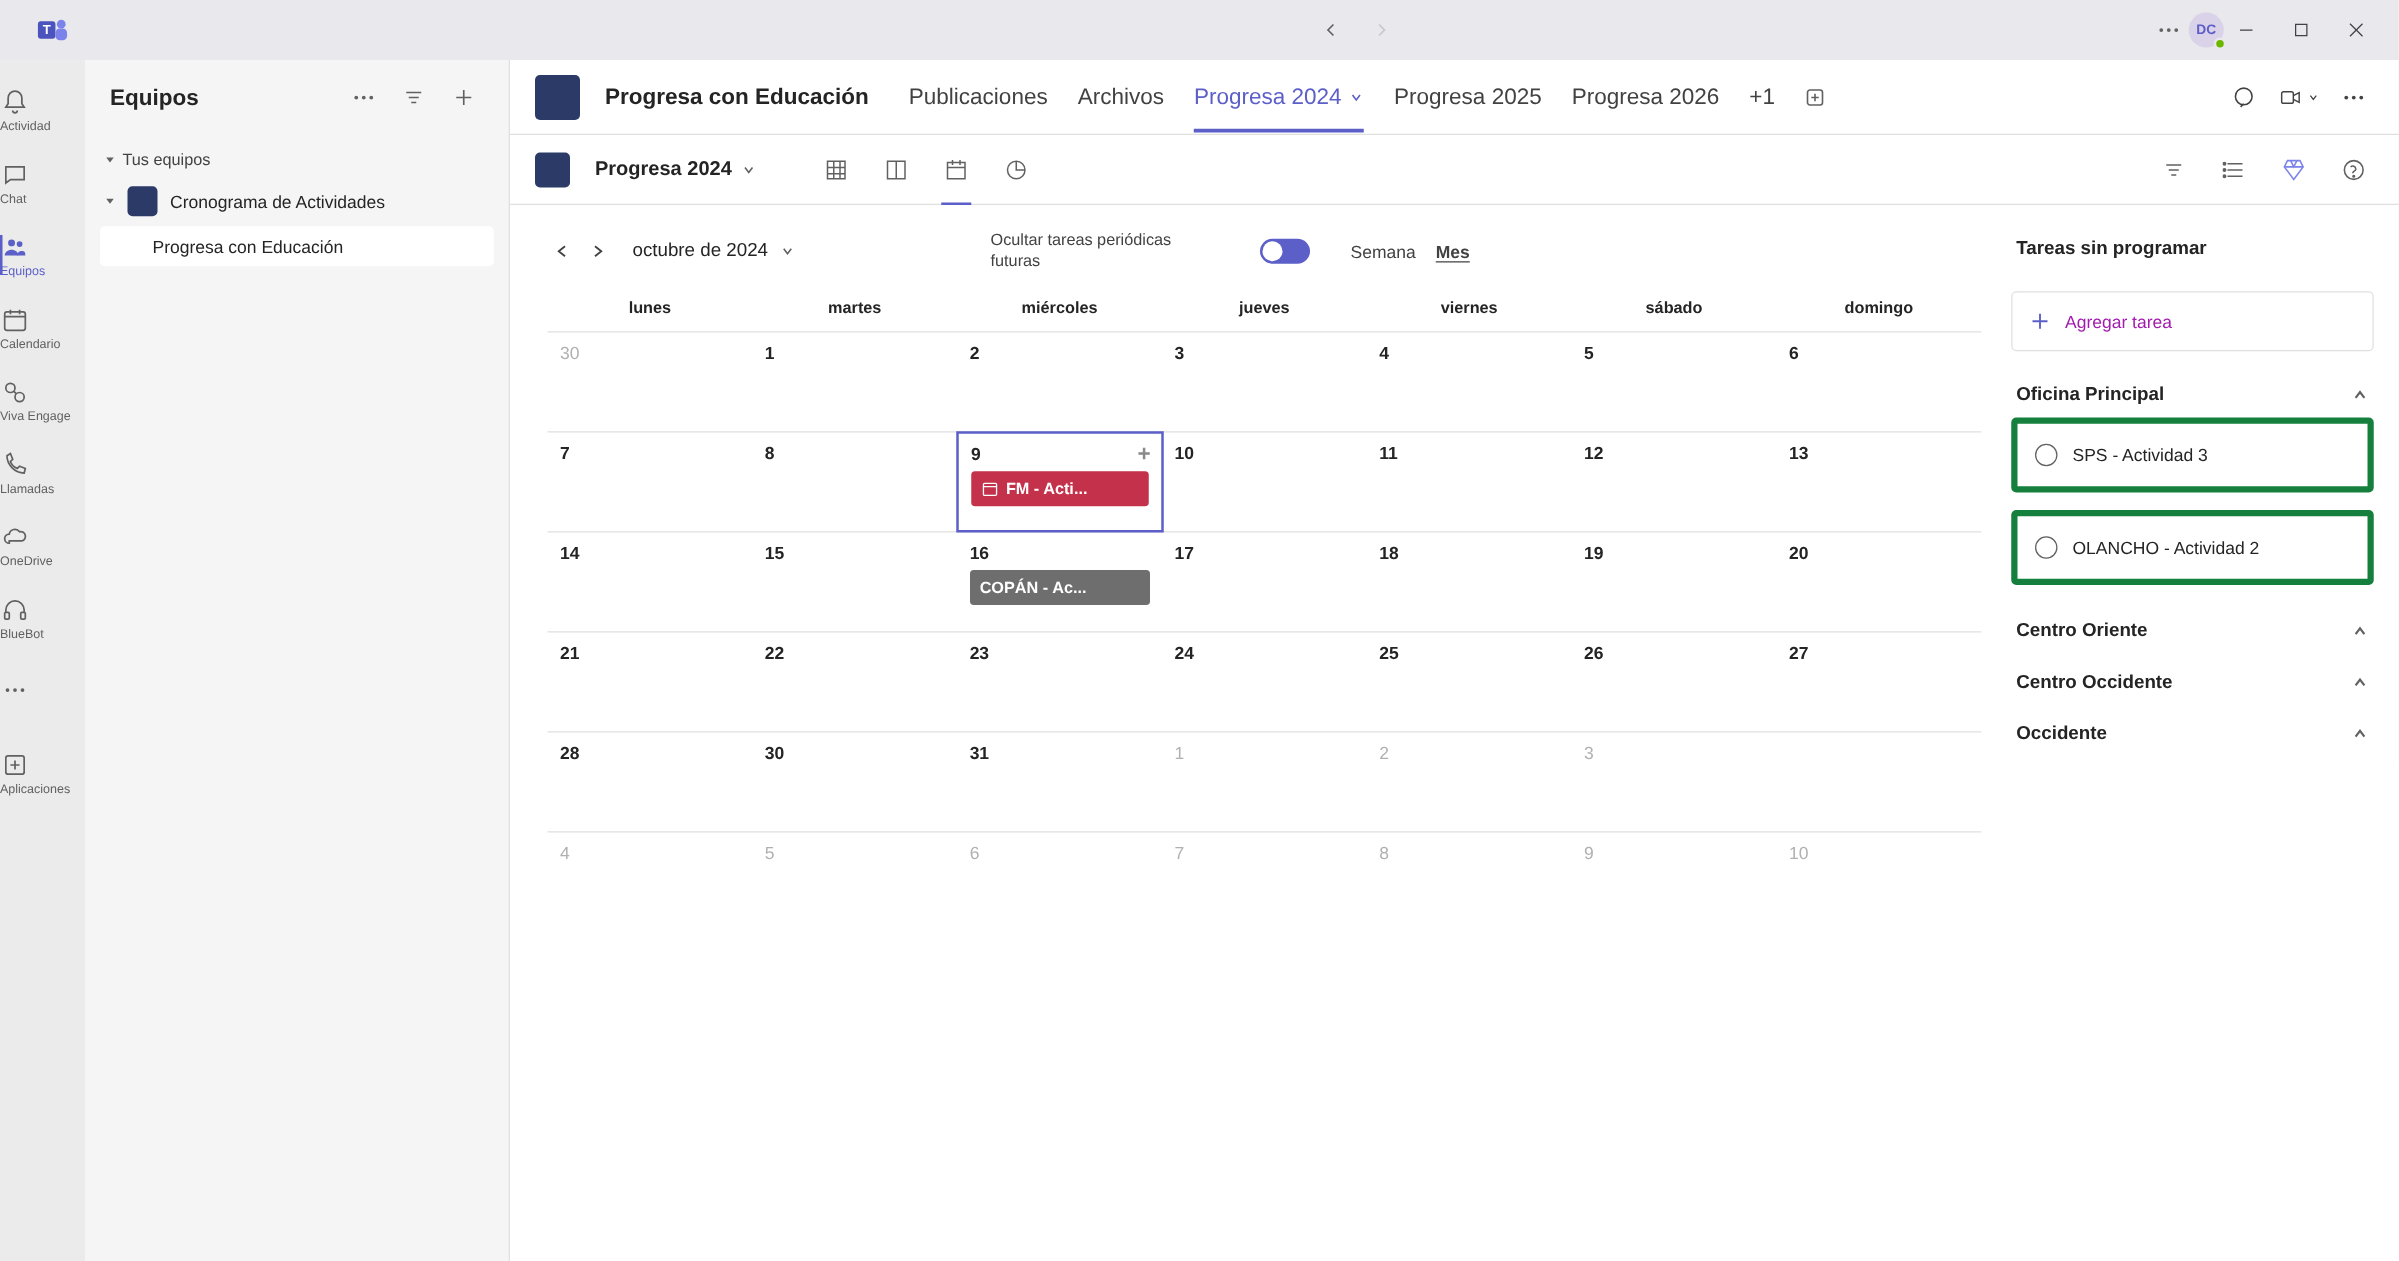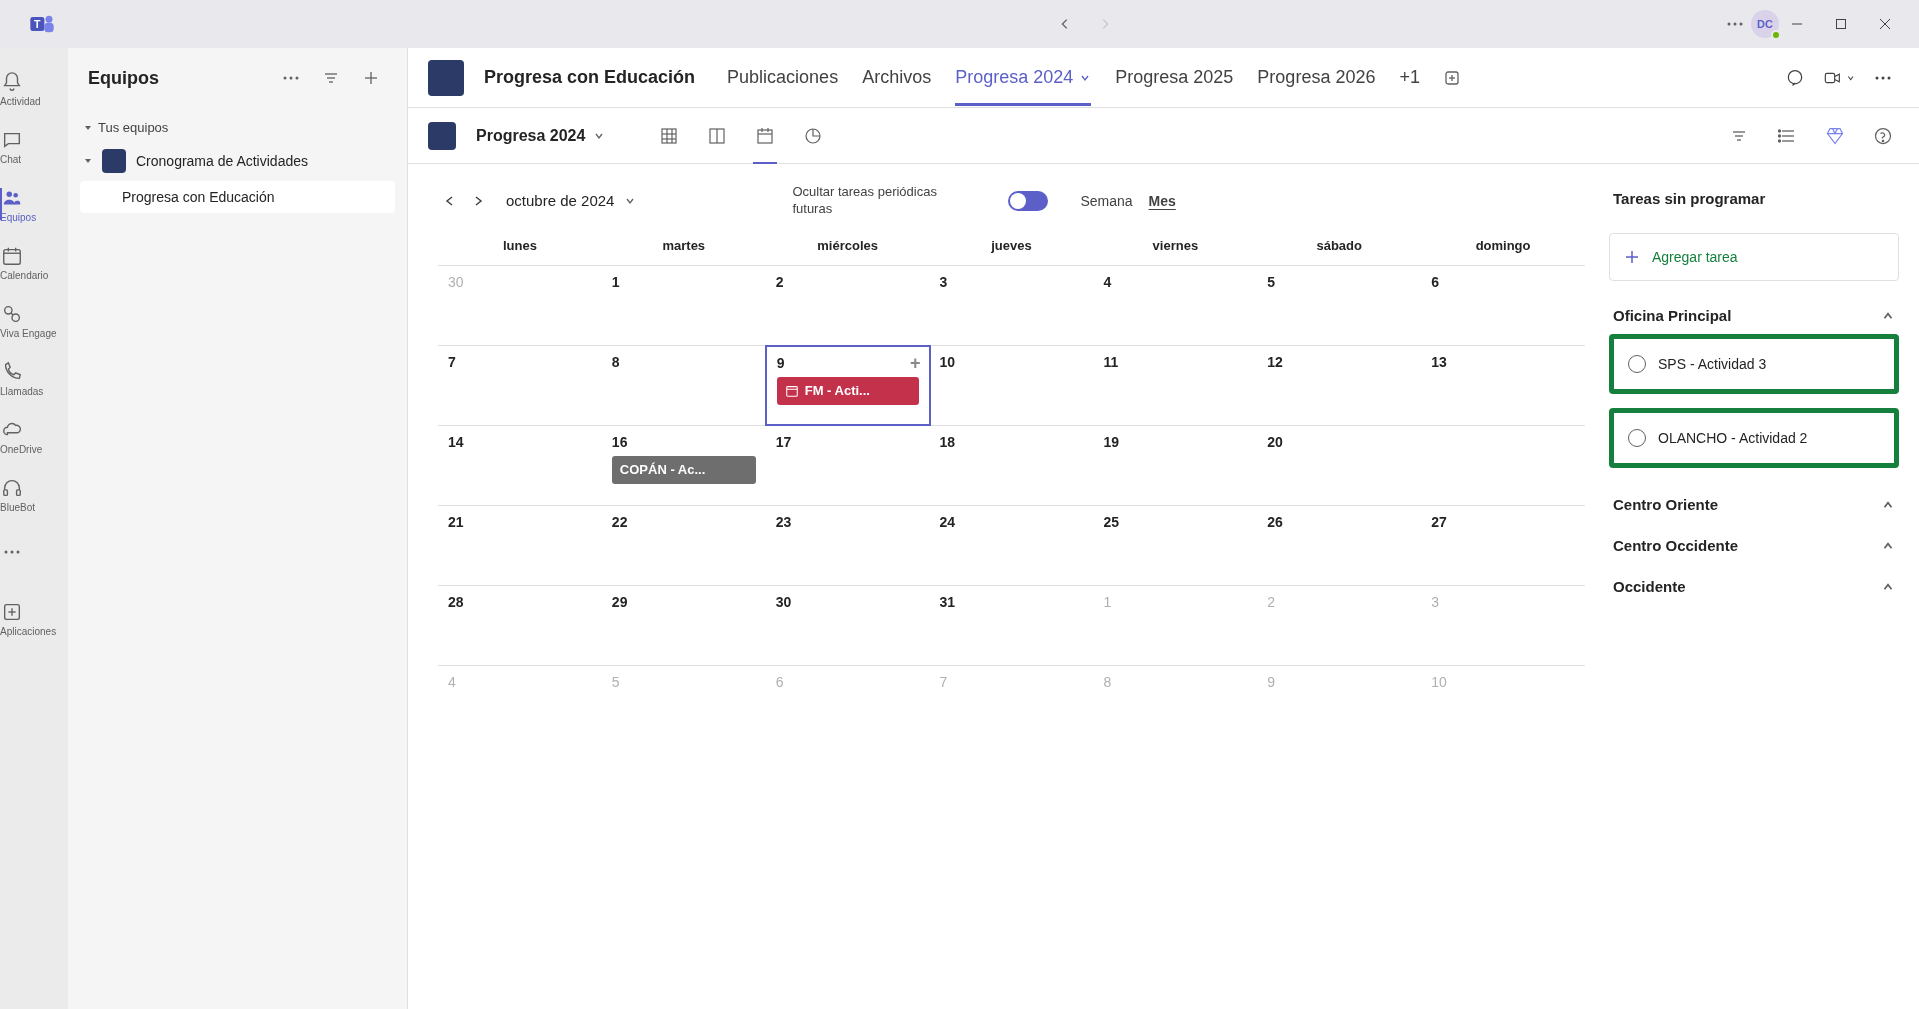--- a/index.html
+++ b/index.html
@@ -85,21 +85,21 @@
 .day.today { border: 2px solid #5b5fc7; margin:-1px; }
 .day .add { position:absolute; top:6px; right:8px; color:#8a8a8a; font-size:18px; display:none; }
 .day.today .add { display:block; }
 .event { margin-top: 6px; height:28px; border-radius:3px; color:#fff; font-size:13px; display:flex; align-items:center; padding:0 8px; gap:6px; overflow:hidden; white-space:nowrap; }
 .ev-red { background:#c4314b; }
 .ev-gray { background:#6e6e6e; }
 
 
 .task-panel { width: 290px; display:flex; flex-direction:column; gap: 12px; }
 .tp-header { font-size:15px; font-weight:600; color:#242424; padding: 6px 4px 14px; }
-.tp-add { height:48px; border:1px solid #e0e0e0; border-radius:4px; display:flex; align-items:center; padding:0 14px; gap:12px; color:#15803d; font-size:14px; cursor:pointer; background:#fff; }
+.tp-add { height:48px; border:1px solid #e0e0e0; border-radius:4px; display:flex; align-items:center; padding:0 14px; gap:12px; color:#a21caf; font-size:14px; cursor:pointer; background:#fff; }
 .bucket { }
 .bucket-head { display:flex; align-items:center; font-size:15px; font-weight:600; color:#242424; padding: 14px 4px 10px; }
 .bucket-head .chev { margin-left:auto; color:#616161; }
 .task-card { border:5px solid #15803d; border-radius:4px; padding:16px 14px; display:flex; align-items:center; gap:12px; font-size:14px; color:#242424; margin-bottom:14px; background:#fff; cursor:pointer; }
 .radio { width:18px; height:18px; border:1.5px solid #616161; border-radius:50%; flex-shrink:0; }
 
 svg { display:block; }
 </style>
 </head>
 <body>
@@ -491,40 +491,40 @@
                   </svg>
                   <span>FM - Acti...</span>
                 </div></div>
               <div class="day">10</div>
               <div class="day">11</div>
               <div class="day">12</div>
               <div class="day">13</div>
             </div>
             <div class="week">
               <div class="day">14</div>
+              <div class="day">15</div>
               <div class="day">16<div class="event ev-gray">
                   <span>COPÁN - Ac...</span>
                 </div></div>
               <div class="day">17</div>
               <div class="day">18</div>
               <div class="day">19</div>
               <div class="day">20</div>
             </div>
             <div class="week">
               <div class="day">21</div>
               <div class="day">22</div>
               <div class="day">23</div>
               <div class="day">24</div>
               <div class="day">25</div>
               <div class="day">26</div>
               <div class="day">27</div>
             </div>
             <div class="week">
               <div class="day">28</div>
-              <div class="day">29</div>
               <div class="day">30</div>
               <div class="day">31</div>
               <div class="day other">1</div>
               <div class="day other">2</div>
               <div class="day other">3</div>
             </div>
             <div class="week">
               <div class="day other">4</div>
               <div class="day other">5</div>
               <div class="day other">6</div>

